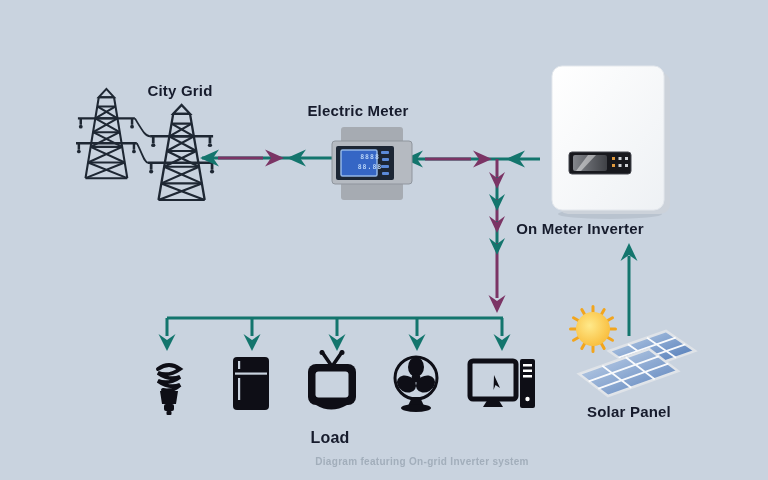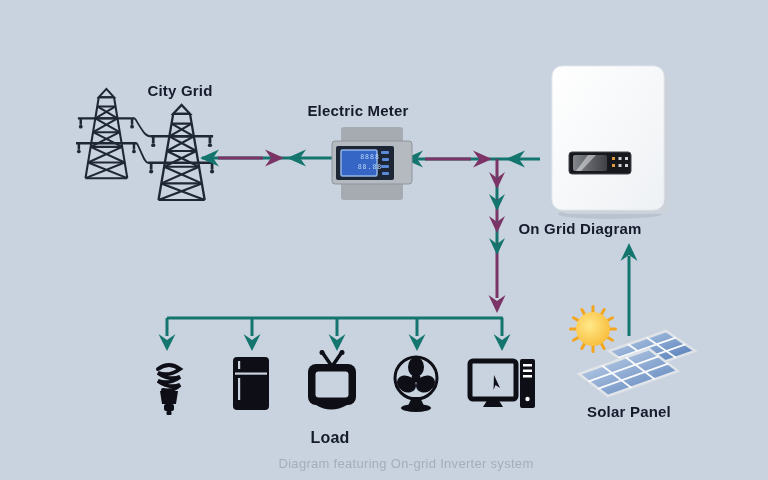--- a/index.html
+++ b/index.html
@@ -10,26 +10,26 @@
   }
   .stage svg{position:absolute;left:0;top:0;}
   .lbl{
     position:absolute;transform:translateX(-50%);
     font-weight:700;color:#161b2c;white-space:nowrap;
     font-size:15px;letter-spacing:.2px;z-index:5;
   }
   .lbl-load{font-size:16px;margin-top:8px;}
   .caption{
     position:absolute;transform:translateX(-50%);
-    font-size:13px;font-weight:400;color:#a2aebb;letter-spacing:.3px;
-    white-space:nowrap;z-index:5;
+    font-size:10px;font-weight:700;color:#a2aebb;letter-spacing:.3px;
+    white-space:nowrap;z-index:5;margin-left:16px;
   }
   .meter-digit{
     position:absolute;width:58px;text-align:center;z-index:6;
-    font-family:"DejaVu Sans Mono",monospace;font-weight:400;
+    font-family:"DejaVu Sans Mono",monospace;font-weight:700;
     font-size:6.5px;line-height:1;color:#bcd7f8;letter-spacing:1px;
   }
 </style>
 </head>
 <body>
 
 <div class="stage">
 
 <svg width="768" height="480" viewBox="0 0 768 480">
   <defs>
@@ -203,21 +203,21 @@
       <rect x="523" y="364" width="9" height="2.5" fill="#ffffff"></rect>
       <rect x="523" y="369.5" width="9" height="2.5" fill="#ffffff"></rect>
       <rect x="523" y="375" width="9" height="2.5" fill="#ffffff"></rect>
       <circle cx="527.5" cy="399" r="2.2" fill="#ffffff"></circle>
     </g>
   </g>
 </svg>
 
 <div class="lbl" style="left:163px;top:82px;margin-left:17px;">City Grid</div>
 <div class="lbl" style="left:358px;top:102px;">Electric Meter</div>
-<div class="lbl" style="left:580px;top:220px;">On Grid Diagram</div>
+<div class="lbl" style="left:580px;top:220px;">On Meter Inverter</div>
 <div class="lbl" style="left:629px;top:403px;">Solar Panel</div>
 <div class="lbl lbl-load" style="left:330px;top:421px;">Load</div>
 <div class="caption" style="left:406px;top:456px;">Diagram featuring On-grid Inverter system</div>
 
 <div class="meter-digit" style="left:341px;top:154px;">8888</div>
 <div class="meter-digit" style="left:341px;top:164px;text-align:center;">88.88</div>
 
 </div>
 
 </body></html>

